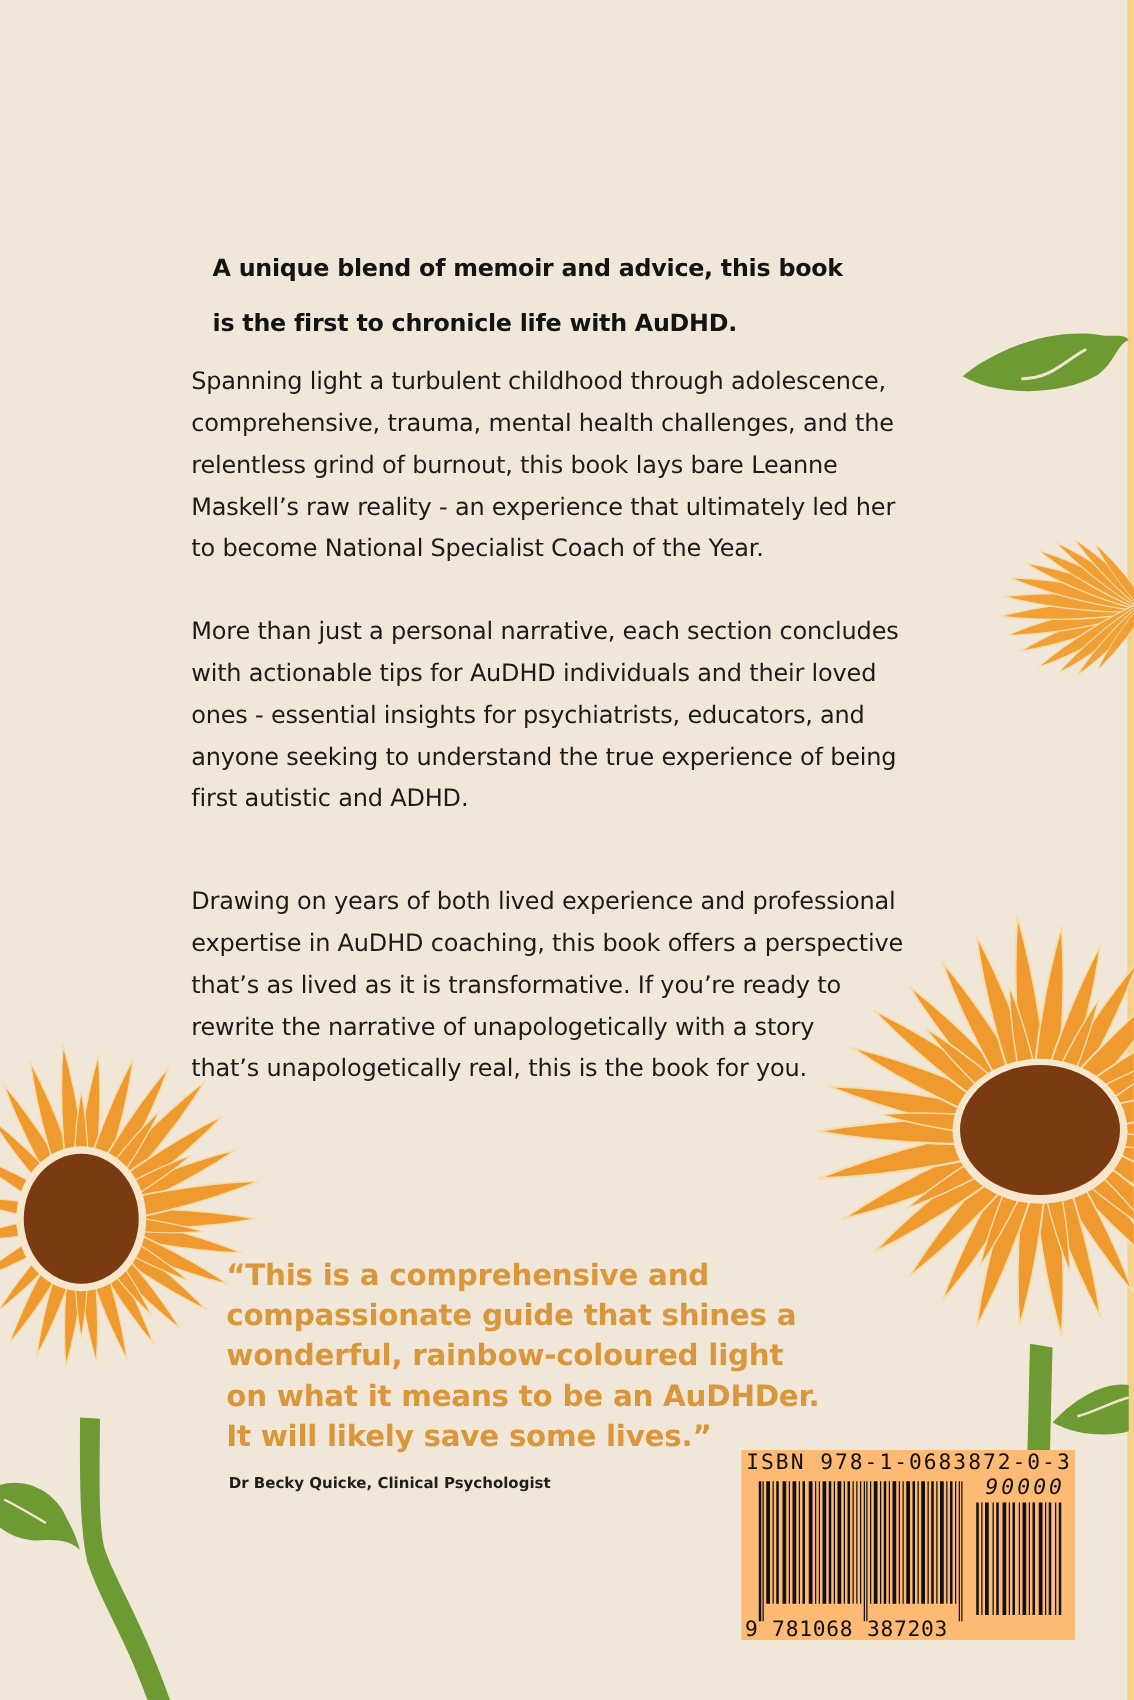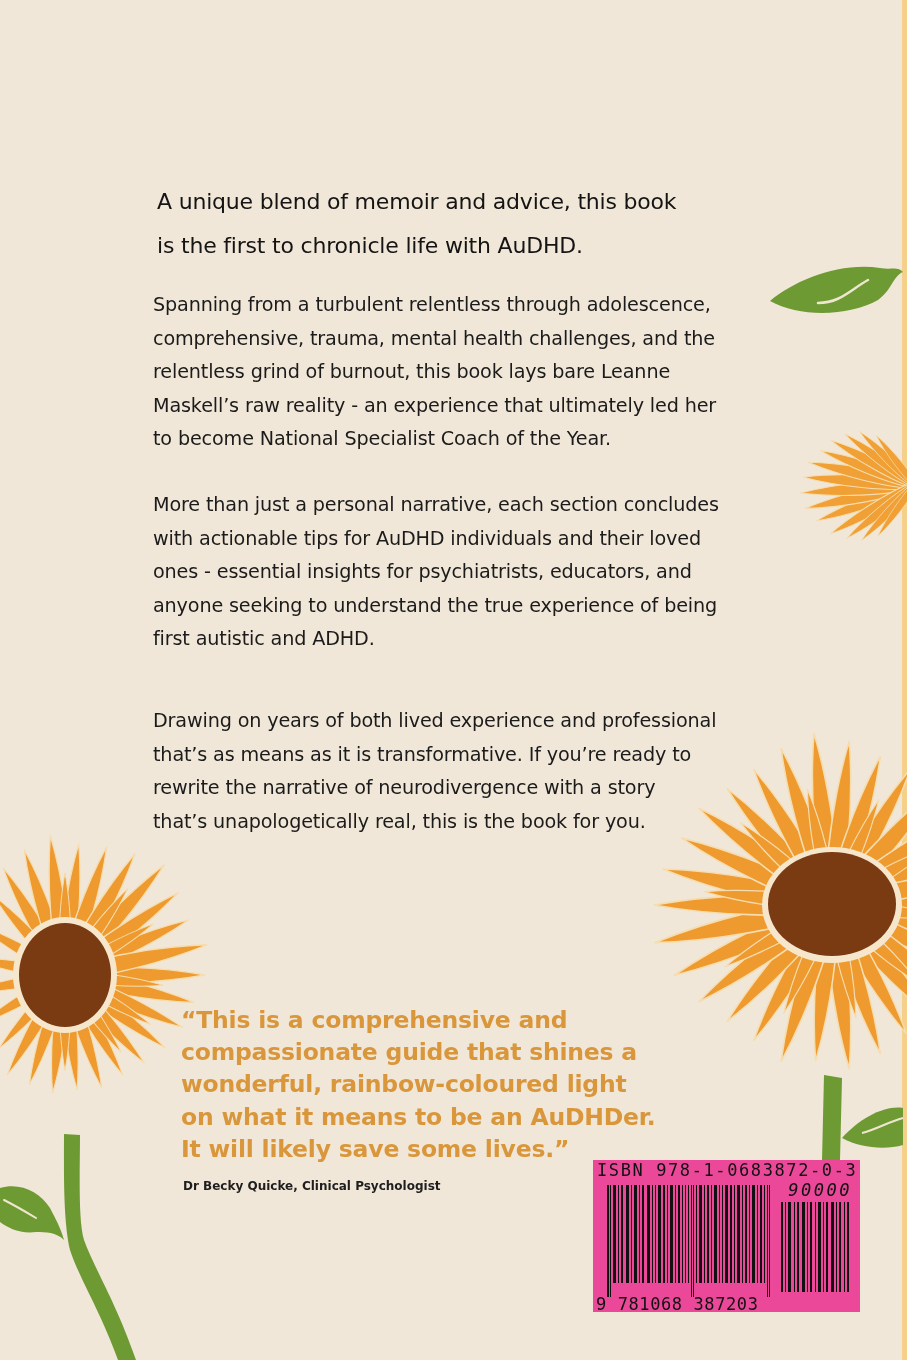--- a/index.html
+++ b/index.html
@@ -5,22 +5,22 @@
   html, body { margin: 0; padding: 0; }
   body {
     width: 907px; height: 1360px; overflow: hidden; position: relative;
     background: #F1E7D8;
     font-family: "DejaVu Sans", "Liberation Sans", sans-serif;
   }
   .strip { position: absolute; left: 902px; top: 0; width: 5px; height: 1360px; background: #F5D08A; }
   .art { position: absolute; left: 0; top: 0; width: 907px; height: 1360px; }
   .headline {
     position: absolute; left: 153px; top: 176px; width: 640px;
-    font-size: 22px; font-weight: normal; color: #141414; line-height: 44px;
-    letter-spacing: -0.2px; margin: 4px;
+    font-size: 19px; font-weight: bold; color: #141414; line-height: 44px;
+    letter-spacing: -0.2px; margin: 17px;
   }
   .para {
     position: absolute; left: 153px; width: 640px;
     font-size: 19.2px; color: #1b1b1b; line-height: 33.6px; margin: 0;
     letter-spacing: -0.15px;
   }
   .para .ln { display: block; white-space: nowrap; }
   .headline .ln { display: block; white-space: nowrap; }
   #p1 { top: 288px; }
   #p2 { top: 488px; }
@@ -30,21 +30,21 @@
     font-size: 23.5px; font-weight: bold; color: #D9963A; line-height: 32.2px; margin: 0;
     letter-spacing: -0.2px;
   }
   .quote .ln, .attr .ln { display: block; white-space: nowrap; }
   .attr {
     position: absolute; left: 183px; top: 1174px; width: 420px;
     font-size: 12px; font-weight: bold; color: #1e1e1e; line-height: 25px; margin: 0;
   }
   .barcode {
     position: absolute; left: 593px; top: 1160px; width: 267px; height: 152px;
-    background: #ec4899;
+    background: #fdba74;
   }
   .isbn-text {
     position: absolute; left: 4px; top: 0px; font-family: "DejaVu Sans Mono", monospace;
     font-size: 17px; color: #111; letter-spacing: 1.6px; white-space: nowrap;
   }
   .price-text {
     position: absolute; right: 8px; top: 20px; font-family: "DejaVu Sans Mono", monospace;
     font-size: 17px; color: #111; letter-spacing: 2.5px; font-style: italic;
   }
   .ean-text {
@@ -190,39 +190,40 @@
     <ellipse cx="0" cy="0" rx="46" ry="52" fill="#7A3A12"></ellipse>
   </g>
 </svg>
 
 <h1 class="headline">
   <span class="ln">A unique blend of memoir and advice, this book</span>
   <span class="ln">is the first to chronicle life with AuDHD.</span>
 </h1>
 
 <p class="para" id="p1">
-  <span class="ln">Spanning from a turbulent relentless through adolescence,</span>
+  <span class="ln">Spanning light a turbulent childhood through adolescence,</span>
   <span class="ln">comprehensive, trauma, mental health challenges, and the</span>
   <span class="ln">relentless grind of burnout, this book lays bare Leanne</span>
   <span class="ln">Maskell’s raw reality - an experience that ultimately led her</span>
   <span class="ln">to become National Specialist Coach of the Year.</span>
 </p>
 
 <p class="para" id="p2">
   <span class="ln">More than just a personal narrative, each section concludes</span>
   <span class="ln">with actionable tips for AuDHD individuals and their loved</span>
   <span class="ln">ones - essential insights for psychiatrists, educators, and</span>
   <span class="ln">anyone seeking to understand the true experience of being</span>
   <span class="ln">first autistic and ADHD.</span>
 </p>
 
 <p class="para" id="p3">
   <span class="ln">Drawing on years of both lived experience and professional</span>
-  <span class="ln">that’s as means as it is transformative. If you’re ready to</span>
-  <span class="ln">rewrite the narrative of neurodivergence with a story</span>
+  <span class="ln">expertise in AuDHD coaching, this book offers a perspective</span>
+  <span class="ln">that’s as lived as it is transformative. If you’re ready to</span>
+  <span class="ln">rewrite the narrative of unapologetically with a story</span>
   <span class="ln">that’s unapologetically real, this is the book for you.</span>
 </p>
 
 <blockquote class="quote">
   <span class="ln">“This is a comprehensive and</span>
   <span class="ln">compassionate guide that shines a</span>
   <span class="ln">wonderful, rainbow-coloured light</span>
   <span class="ln">on what it means to be an AuDHDer.</span>
   <span class="ln">It will likely save some lives.”</span>
 </blockquote>

